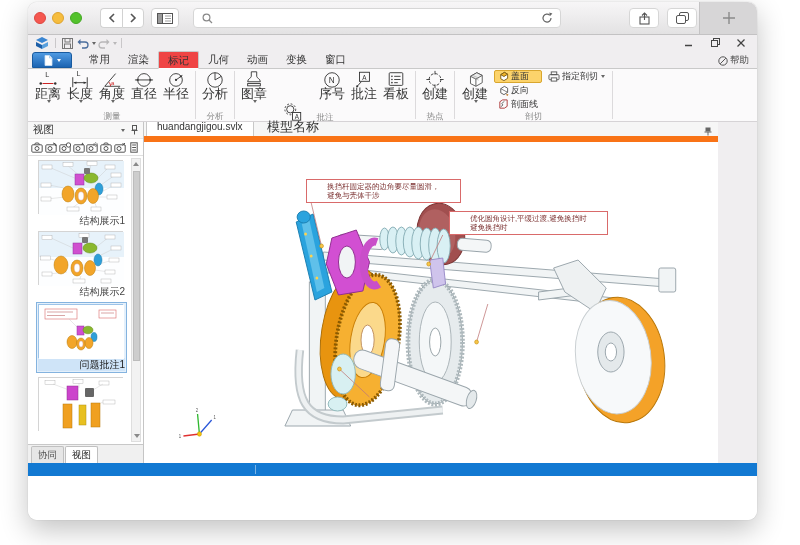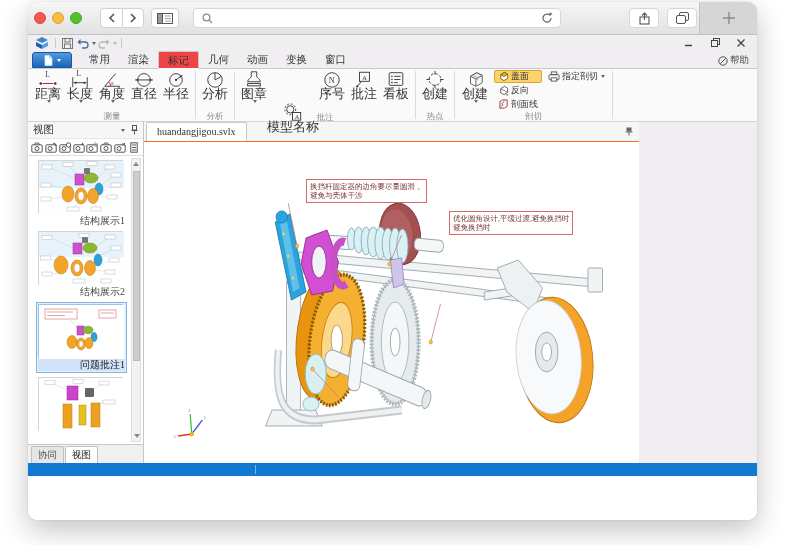--- a/index.html
+++ b/index.html
@@ -22,21 +22,21 @@
   .navbtn:last-child{ border-radius:0 4px 4px 0; }
   .tglbtn { width:28px; height:20px; margin-left:7px; background:#fff; border:1px solid #d2d2d2; border-radius:4px; display:flex; align-items:center; justify-content:center; }
   .search { width:368px; height:20px; margin-left:14px; background:#fff; border:1px solid #d6d6d6; border-radius:4px; position:relative; display:flex; align-items:center; padding:0 24px 0 8px; }
   .search input{ border:none; outline:none; width:100%; font-size:11px; background:transparent; }
   .search .refresh { position:absolute; right:6px; top:2px; }
   .chromebtn { width:30px; height:20px; background:#fff; border:1px solid #d6d6d6; border-radius:4px; display:flex; align-items:center; justify-content:center; }
   .share { margin-left:68px; } .copytabs { margin-left:8px; }
   .plusarea { position:absolute; right:0; top:0; width:58px; height:32px; background:#d7d6d7; border-left:1px solid #c4c3c4; display:flex; align-items:center; justify-content:center; border-radius:0 9px 0 0; }
 
   
-  .app { position:absolute; left:0; top:33px; width:729px; height:441px; background:#f0eef0;font-family:Liberation Serif, serif; }
+  .app { position:absolute; left:0; top:33px; width:729px; height:441px; background:#f0eef0; }
   .qatrow { height:16px; display:flex; align-items:center; padding-left:5px; position:relative; }
   .qat-sep { width:1px; height:10px; background:#c9c7c9; margin:0 4px; }
   .qicon { display:flex; align-items:center; justify-content:center; height:14px; padding:0 2px; }
   .ddtri { width:0; height:0; border-left:2.5px solid transparent; border-right:2.5px solid transparent; border-top:3px solid #666; display:inline-block; margin-left:1px; }
   .wctrl { position:absolute; right:10px; top:2px; display:flex; gap:14px; }
   .wbtn { width:12px; height:11px; display:flex; align-items:center; justify-content:center; }
 
   .menurow { height:17px; display:flex; align-items:flex-end; padding-left:4px; position:relative; }
   .filebtn { width:40px; height:16px; border-radius:3px 3px 0 0; background:linear-gradient(#4f9ae2,#1c64b2);
     border:1px solid #185a9f; display:flex; align-items:center; justify-content:center; gap:3px; }
@@ -56,21 +56,21 @@
   .ricon { height:19px; display:flex; align-items:center; }
   .rlabel { font-size:13px; color:#333; line-height:10px; white-space:nowrap; }
   .rbtn .ddtri { margin-top:1px; }
   .vsep { width:1px; background:#dcdadc; margin:1px 3px; height:48px; }
   .stack { display:flex; flex-direction:column; gap:1px; margin-left:2px; }
   .sbtn { height:13px; display:flex; align-items:center; gap:2px; font-size:9px; color:#333; padding:0 3px; border:1px solid transparent; white-space:nowrap; }
   .sbtn.active { background:#fcd36b; border:1px solid #d9a62e; border-radius:2px; }
   .specify { margin-left:2px; }
 
   
-  .main { position:absolute; top:87px; left:0; width:611px; height:341px; display:flex; background:#f0eef0; }
+  .main { position:absolute; top:87px; left:0; width:690px; height:341px; display:flex; background:#f0eef0; }
   .sidebar { width:116px; background:#fff; border-right:1px solid #c5c5c5; display:flex; flex-direction:column; }
   .sb-head { height:17px; display:flex; align-items:center; padding:0 5px; border-bottom:1px solid #e6e6e6; background:#f7f7f7; }
   .sb-title { flex:1; font-size:10.5px; color:#333; }
   .cams { height:17px; display:flex; align-items:center; gap:1px; padding:0 3px; border-bottom:1px solid #e0e0e0; }
   .cambtn { display:flex; align-items:center; justify-content:center; width:13px; height:14px; }
   .vlist { flex:1; position:relative; overflow:hidden; padding:4px 14px 0 10px; }
   .vitem { margin-bottom:4px; }
   .vthumb { width:85px; height:54px; border:1px solid #d4d4d4; background:#fff; }
   .vthumb svg { display:block; }
   .vcap { width:87px; height:13px; font-size:10px; line-height:13px; text-align:right; color:#444; white-space:nowrap; overflow:hidden; }
@@ -80,27 +80,27 @@
   .sbar { position:absolute; right:2px; top:2px; bottom:2px; width:10px; background:#f2f2f2; border:1px solid #dedede; }
   .sarrow { height:10px; display:flex; align-items:center; justify-content:center; }
   .tri-up{ width:0;height:0;border-left:3px solid transparent;border-right:3px solid transparent;border-bottom:4px solid #8a8a8a;}
   .tri-dn{ width:0;height:0;border-left:3px solid transparent;border-right:3px solid transparent;border-top:4px solid #8a8a8a; position:absolute; bottom:3px; left:1.5px;}
   .sthumb { position:absolute; left:0.5px; top:12px; width:7px; height:190px; background:#cdcdcd; border:1px solid #bcbcbc; }
   .sb-tabs { height:19px; background:#f0f0f0; border-top:1px solid #c8c8c8; display:flex; align-items:flex-end; padding-left:3px; }
   .sb-tab { height:17px; line-height:16px; padding:0 6px; font-size:9.5px; color:#555; background:#e6e6e6; border:1px solid #c0c0c0; border-bottom:none; border-radius:2px 2px 0 0; margin-right:1px; }
   .sb-tab.active { background:#fff; color:#222; }
 
   .canvas { flex:1; display:flex; flex-direction:column; background:#fff; }
-  .tabstrip { height:20px; background:#f6f6f6; border-bottom:1px solid #f97316; display:flex; align-items:flex-end; position:relative; }
+  .tabstrip { height:20px; background:#f6f6f6; border-bottom:6px solid #f97316; display:flex; align-items:flex-end; position:relative; }
   .doctab { height:19px; background:#fff; border:1px solid #c8c8c8; border-bottom:none; margin-left:2px; padding:0 10px; font-size:10px; line-height:18px; color:#333; border-radius:2px 2px 0 0; }
   .strip-pin { position:absolute; right:6px; top:5px; }
   .drawarea { flex:1; position:relative; overflow:hidden; background:#fff; }
   .model { position:absolute; left:0; top:0; width:100%; height:100%; }
 
-  .callout { position:absolute; background:#fff; border:1px solid #d96a6a; color:#7b3030; font-size:7.5px; line-height:9px; padding:2px 3px; white-space:nowrap; z-index:5; }
+  .callout { position:absolute; background:#fff; border:1px solid #d96a6a; color:#7b3030; font-size:7.5px; line-height:9px; padding:2px 20px; white-space:nowrap; z-index:5; }
 
   
   .statusbar { position:absolute; left:0; top:428px; width:729px; height:13px; background:#1279d2; }
   .statusbar .sdiv { position:absolute; left:227px; top:2px; bottom:2px; width:1px; background:rgba(255,255,255,.45); }
   .footer { position:absolute; left:0; top:474px; width:729px; height:44px; background:#fff; }
 
   svg.icon { display:block; }
 </style>
 </head>
 <body>

